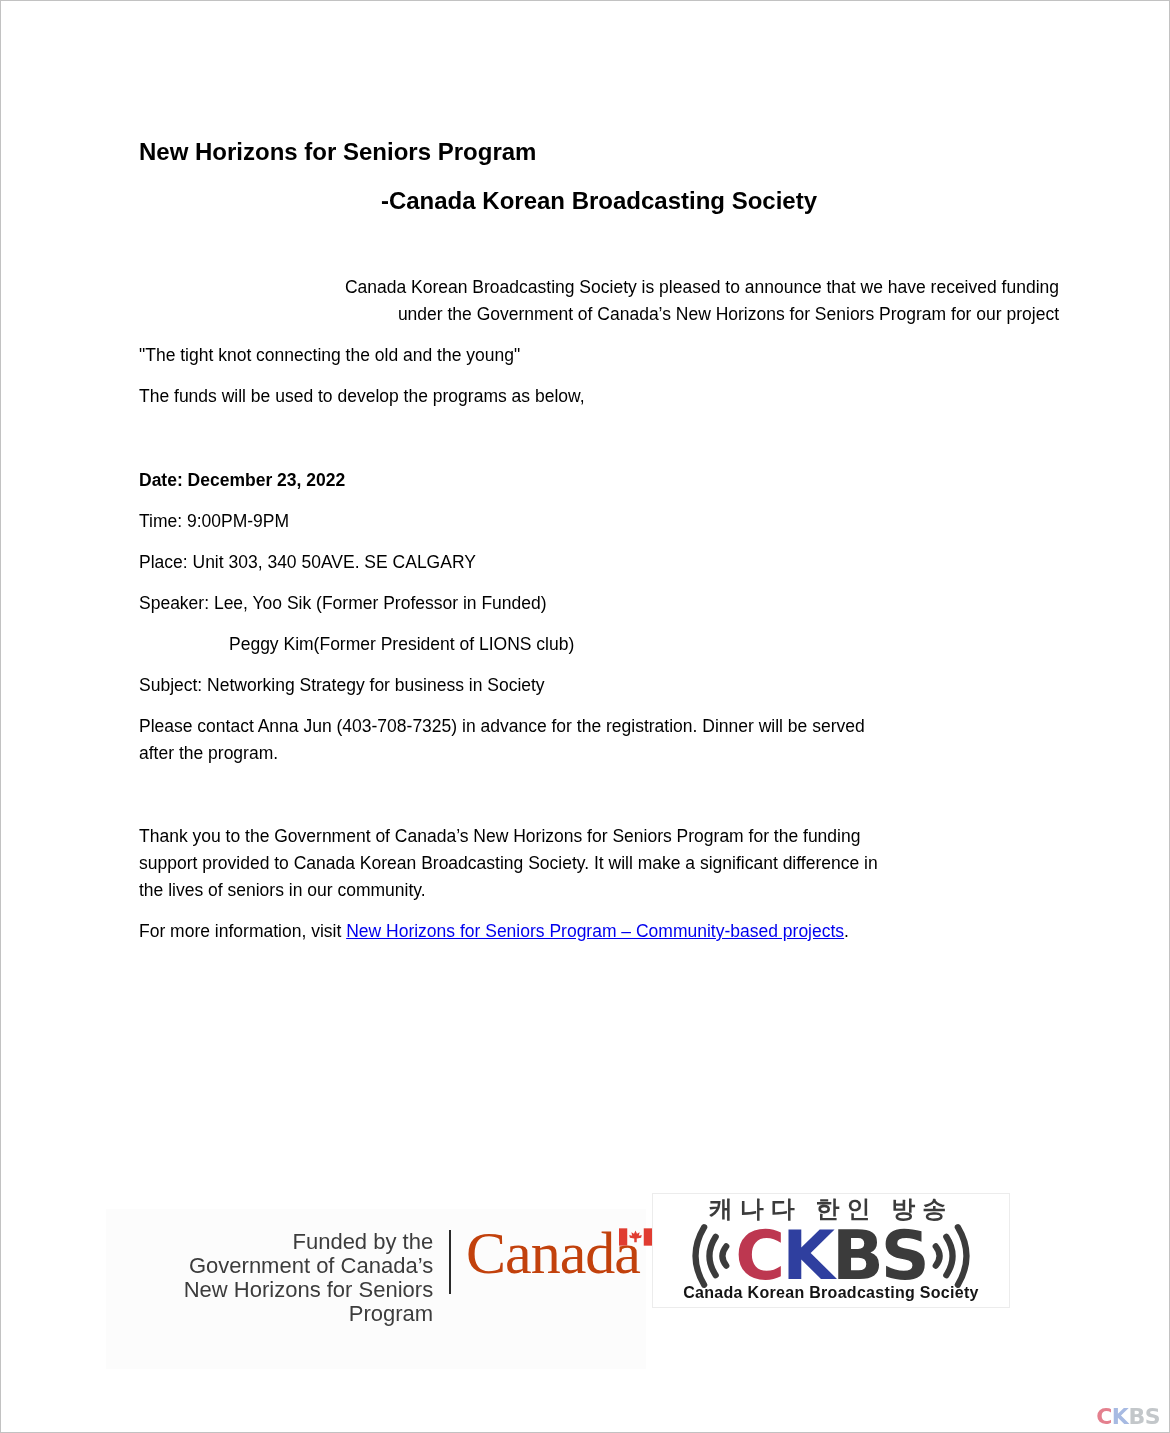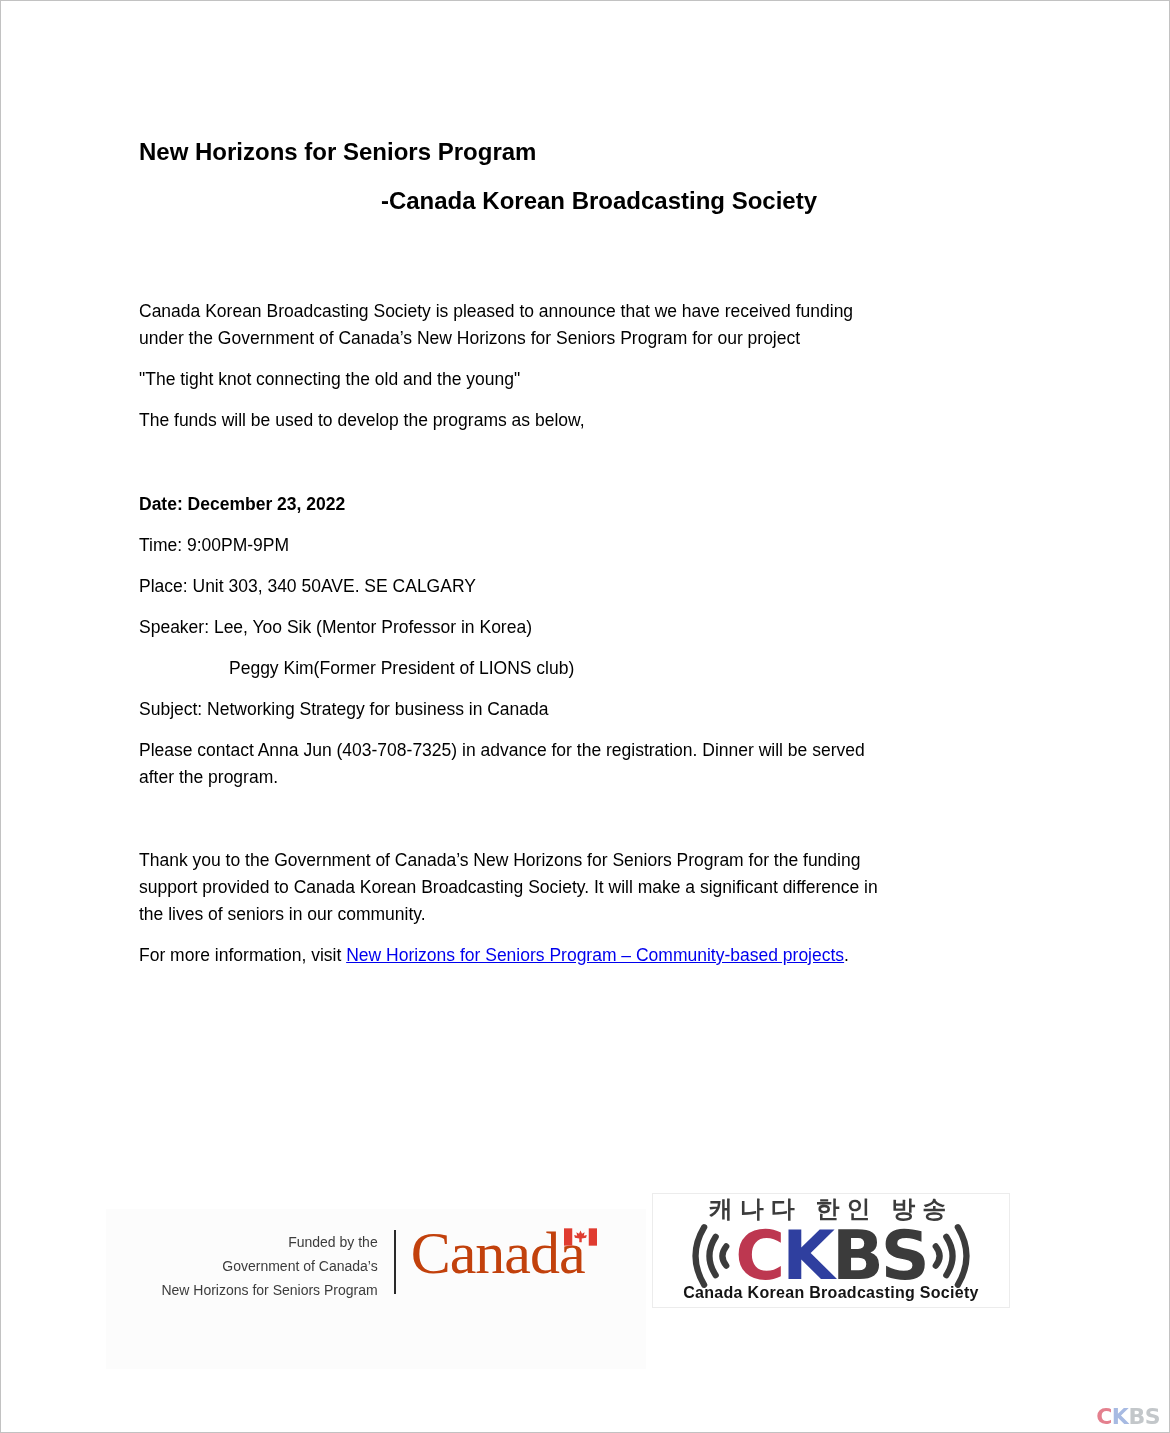--- a/index.html
+++ b/index.html
@@ -21,41 +21,41 @@
   .title-line {
     font-size: 24px; line-height: 30px; font-weight: bold;
     margin: 0 0 19px 0;
   }
   .title-line.second { margin-bottom: 0; text-align: center; }
   .para {
     font-size: 17.5px; line-height: 27px;
     margin: 0 0 14px 0;
     white-space: pre-line;
   }
-  .para.first-after-title { margin-top: 82px; }
+  .para.first-after-title { margin-top: 58px; text-align: right; }
   .para.gap-large { margin-top: 55px; }
   .para.gap-details { margin-top: 57px; font-weight: bold; }
   .para.gap-thanks { margin-top: 56px; }
   .para.indented { padding-left: 90px; }
   .para.program-heading { font-weight: bold; text-decoration: underline; }
   .doc-link {
     color: #0000ee; text-decoration: underline; cursor: pointer;
   }
   
   .logo-canada {
     position: absolute; left: 105px; top: 1208px;
     width: 540px; height: 160px;
     background: #fcfcfc;
     box-sizing: border-box;
     display: flex; justify-content: center; align-items: flex-start;
     padding-top: 19px;
   }
   .funded-lines {
     text-align: right;
-    font-size: 14px; line-height: 24px; color: #3c3c3c;
+    font-size: 22px; line-height: 24px; color: #3c3c3c;
     padding-top: 2px;
   }
   .divider-bar {
     width: 2px; height: 64px; background: #2a2a2a;
     margin: 2px 15px 0 16px;
   }
   .canada-wordmark {
     font-family: "Liberation Serif", serif;
     font-size: 60px; line-height: 58px; color: #c2410c;
     letter-spacing: -1px;
@@ -104,23 +104,23 @@
 
   <p class="para first-after-title">Canada Korean Broadcasting Society  is pleased to announce that we have received funding
 under the Government of Canada’s New Horizons for Seniors Program for our project</p>
   <p class="para">"The tight knot connecting the old and the young"</p>
 
   <p class="para">The funds will be used to develop the programs as below,</p>
 
   <p class="para gap-details">Date: December 23, 2022</p>
   <p class="para">Time: 9:00PM-9PM</p>
   <p class="para">Place: Unit 303, 340 50AVE. SE CALGARY</p>
-  <p class="para">Speaker: Lee, Yoo Sik (Mentor Professor in Korea)</p>
+  <p class="para">Speaker: Lee, Yoo Sik (Former Professor in Funded)</p>
   <p class="para indented">Peggy Kim(Former President of LIONS club)</p>
-  <p class="para">Subject: Networking Strategy for business in Canada</p>
+  <p class="para">Subject: Networking Strategy for business in Society</p>
   <p class="para">Please contact Anna Jun (403-708-7325) in advance for the registration. Dinner will be served
 after the program.</p>
 
   <p class="para gap-thanks">Thank you to the Government of Canada’s New Horizons for Seniors Program for the funding
 support provided to Canada Korean Broadcasting Society. It will make a significant difference in
 the lives of seniors in our community.</p>
 
   <p class="para"><span>For more information, visit </span><a class="doc-link">New Horizons for Seniors Program – Community-based projects</a><span>.</span></p>
 </div>
 

